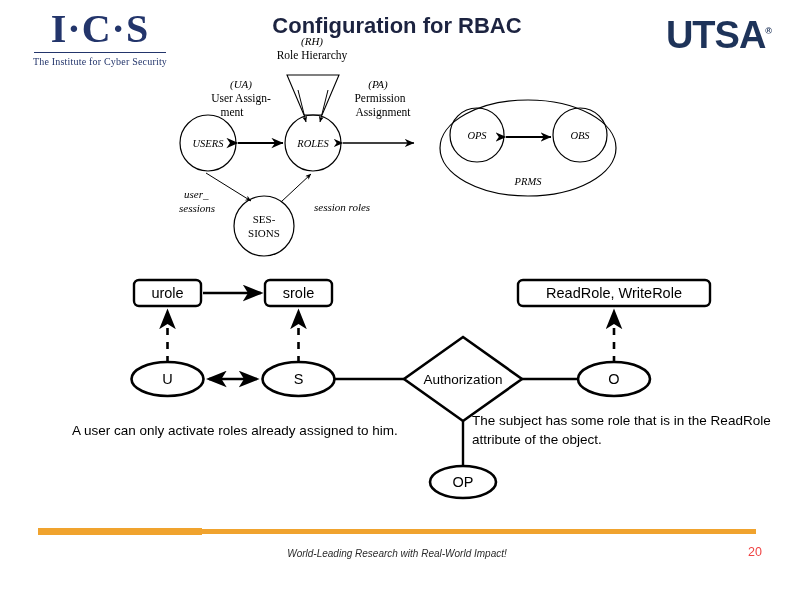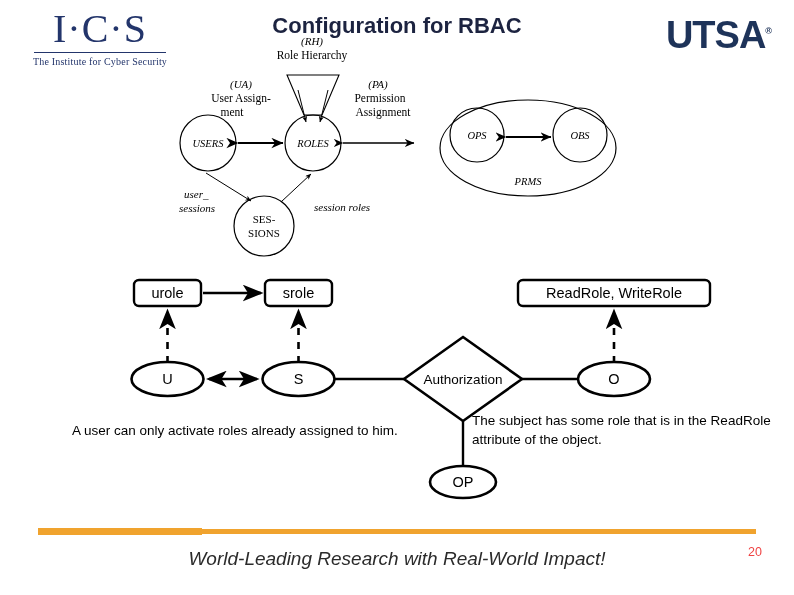--- a/index.html
+++ b/index.html
@@ -26,21 +26,21 @@
   .ics-logo {
     position: absolute;
     left: 30px;
     top: 8px;
     width: 140px;
     text-align: center;
   }
   .ics-logo .ics-mark {
     font-family: "Liberation Serif", serif;
     font-size: 40px;
-    font-weight: normal;
+    font-weight: bold;
     color: #23356b;
     letter-spacing: 1px;
     line-height: 1.05;
   }
   .ics-logo .ics-rule {
     height: 1px;
     background: #23356b;
     margin: 2px 4px 3px 4px;
   }
   .ics-logo .ics-tag {
@@ -165,21 +165,21 @@
     height: 5px;
     background: #f0a32e;
   }
   .footer-tagline {
     position: absolute;
     left: 0;
     top: 548px;
     width: 794px;
     text-align: center;
     font-style: italic;
-    font-size: 19px;
+    font-size: 10px;
     color: #2b2b2b;
   }
   .footer-page {
     position: absolute;
     right: 32px;
     top: 545px;
     font-size: 12.5px;
     color: #ef4444;
   }
 </style>

